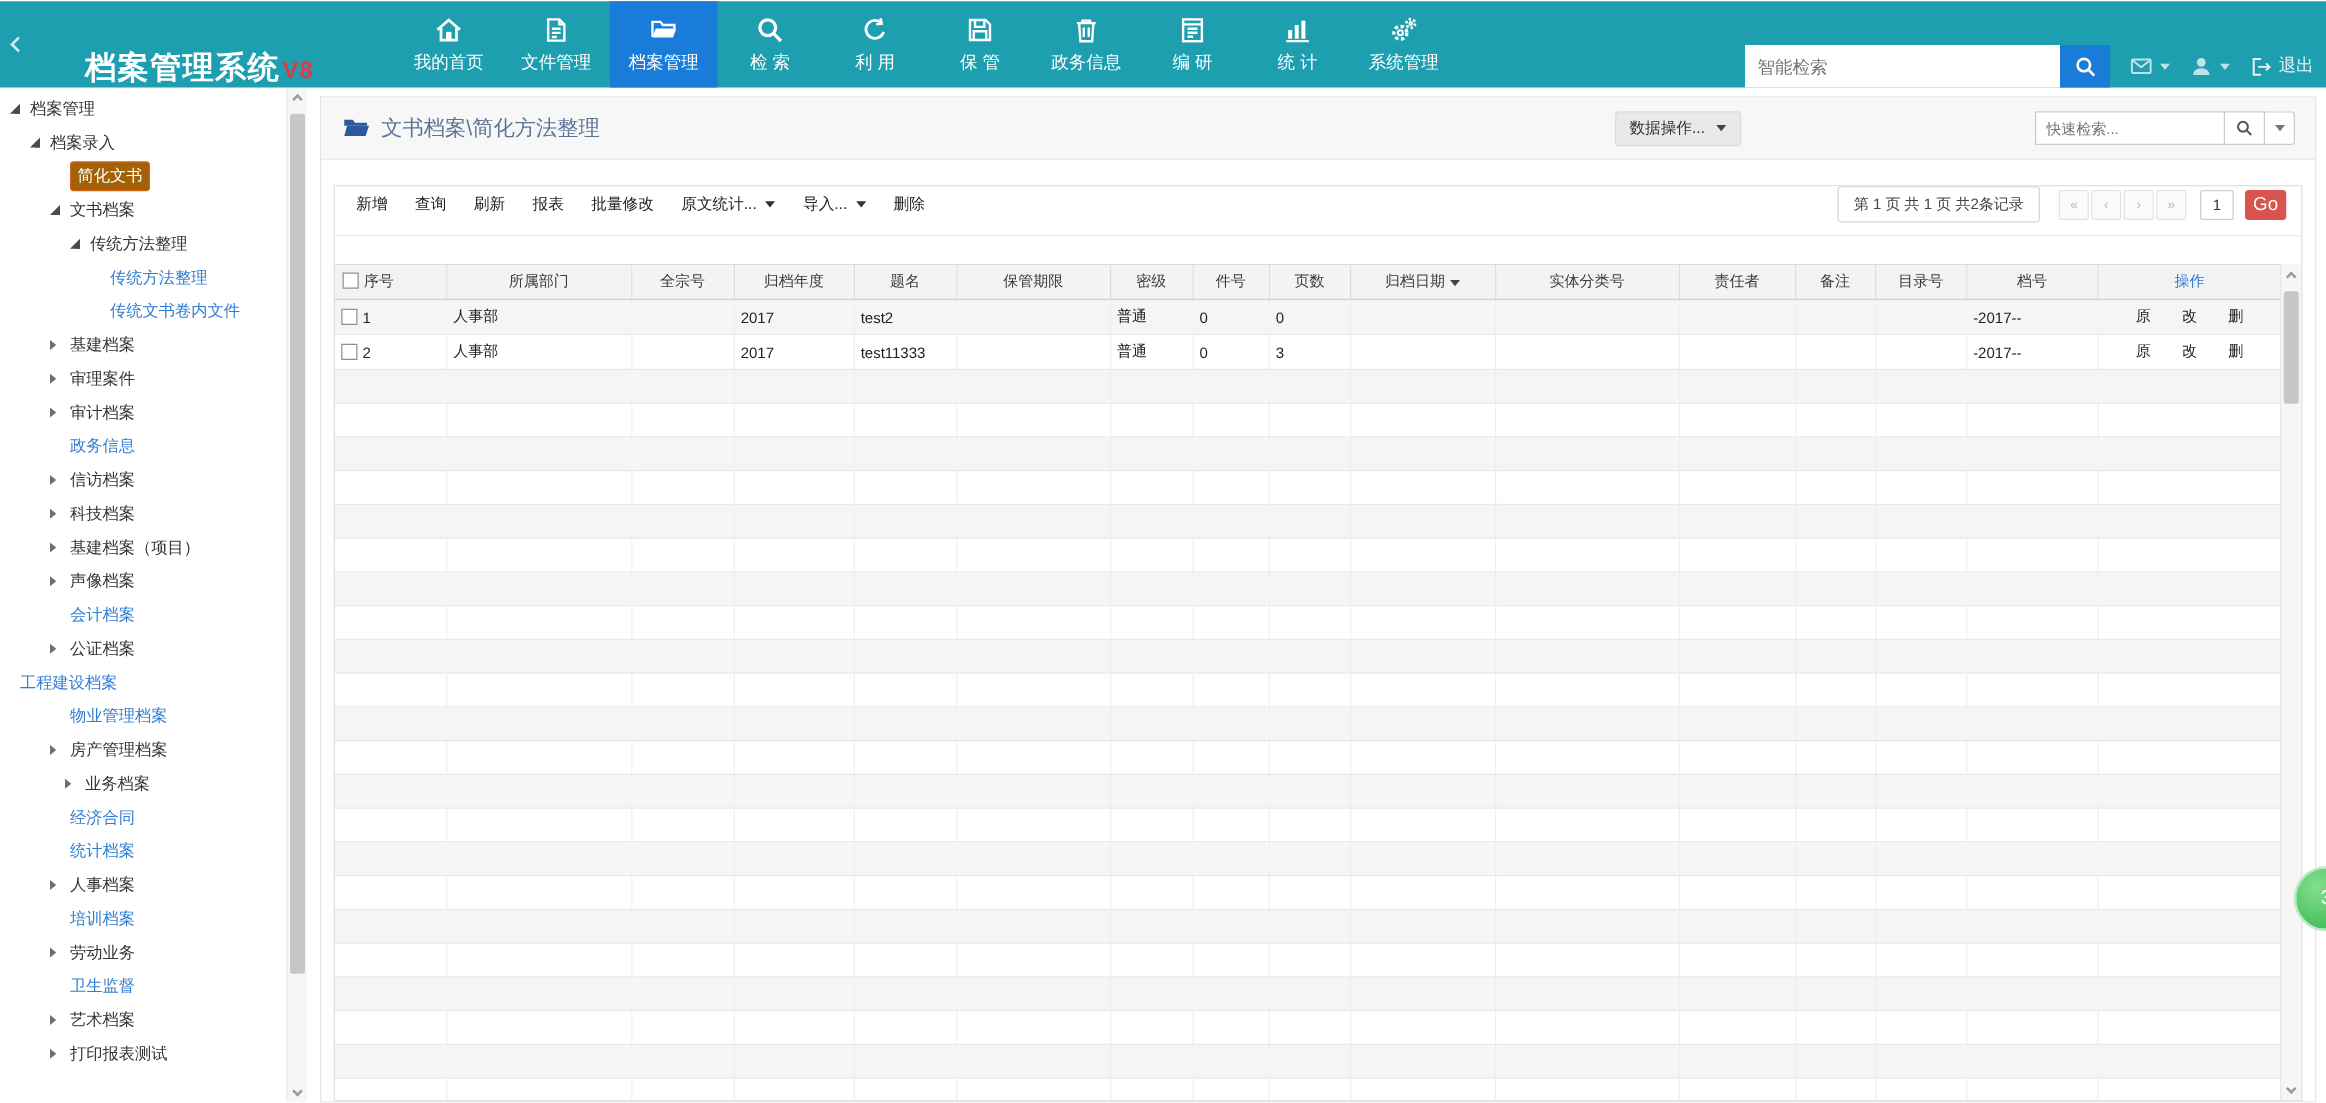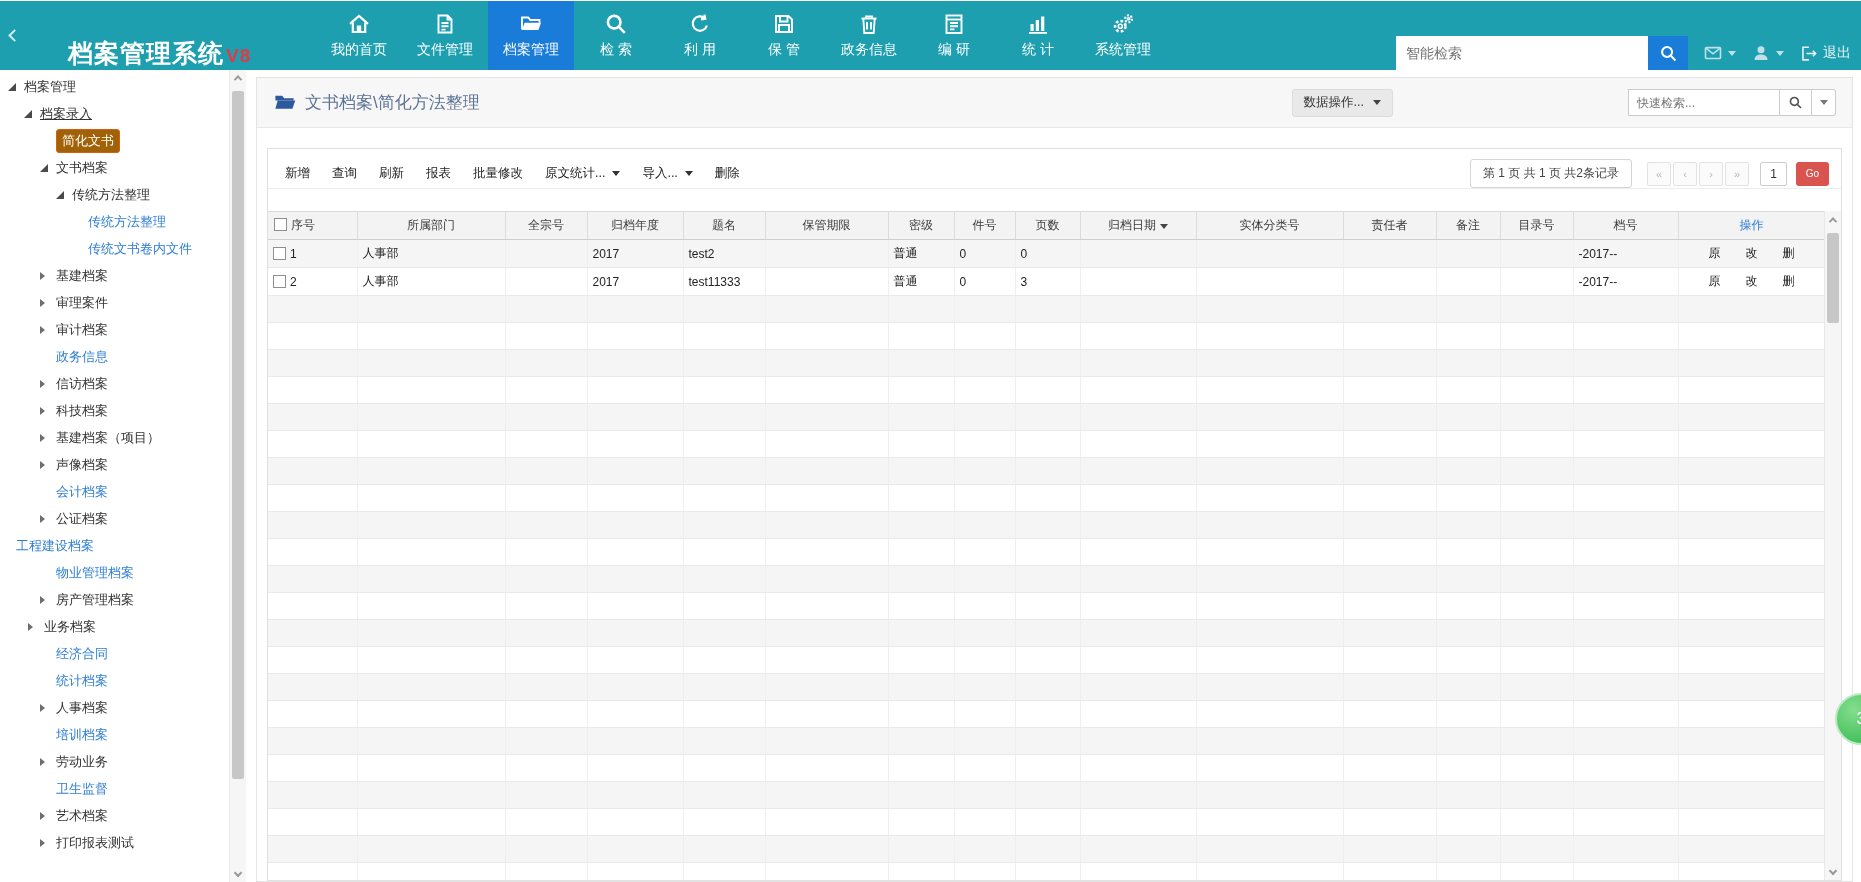--- a/index.html
+++ b/index.html
@@ -63,31 +63,31 @@
     padding:0 11px; font-size:12.5px; color:#333; display:flex; align-items:center; gap:9px; cursor:pointer; }
   .data-ops .caret-down { color:#444; }
   .quick-search { margin-left:235px; display:flex; height:27px; }
   .quick-search input { width:152px; border:1px solid #ccc; padding:0 8px; font-size:12px; color:#666; outline:none; }
   .qs-btn { width:32px; border:1px solid #ccc; border-left:none; background:#fff; display:flex;
     align-items:center; justify-content:center; cursor:pointer; color:#555; }
   .qs-btn .ico { width:15px; height:15px; }
   .qs-caret { width:24px; border-radius:0 3px 3px 0; color:#777; }
 
   .content-box { flex:1; margin:20px 10px 0; border:1px solid #e0e0e0; display:flex; flex-direction:column; overflow:hidden; }
-  .toolbar { flex:none; height:40px; display:flex; align-items:flex-end; padding:0 6px; border-bottom:1px solid #ececec; }
+  .toolbar { flex:none; height:40px; display:flex; align-items:flex-start; padding:0 6px; border-bottom:1px solid #ececec; }
   .tb-btn { padding:6px 11px; font-size:12.5px; color:#222; display:flex; align-items:center; gap:7px;
     cursor:pointer; border-radius:3px; white-space:nowrap; }
   .tb-btn .caret-down { color:#333; }
   .pager { margin-left:auto; display:flex; align-items:center; gap:5px; padding-right:6px; }
   .pager-info { border:1px solid #d5d5d5; border-radius:3px; padding:5px 12px; font-size:12px; color:#444; background:#fff; white-space:nowrap; }
   .pg-btn { width:24px; height:24px; border:1px solid #e2e2e2; background:#fbfbfb; color:#b8b8b8;
     font-size:11px; display:flex; align-items:center; justify-content:center; border-radius:2px; cursor:pointer; margin-left:2px; }
   .pg-btn:first-of-type { margin-left:10px; }
   .pg-input { width:27px; height:24px; border:1px solid #ccc; border-radius:2px; text-align:center; font-size:12px; color:#333; margin-left:6px; }
-  .pg-go { width:33px; height:24px; border:none; border-radius:3px; background:#d9534f; color:#fff; font-size:10px; cursor:pointer; margin-left:4px; }
+  .pg-go { width:33px; height:24px; border:none; border-radius:3px; background:#d9534f; color:#fff; font-size:15px; cursor:pointer; margin-left:4px; }
 
   .grid-area { flex:1; position:relative; margin-top:22px; overflow:hidden; }
   table.grid { border-collapse:collapse; table-layout:fixed; width:1557px; }
   .grid th { height:28px; background:#f3f3f3; border-top:1px solid #d9d9d9; border-bottom:1px solid #cfcfcf;
     border-right:1px solid #dcdcdc; font-size:12px; font-weight:normal; color:#3b3b3b; text-align:center;
     padding:0 2px; white-space:nowrap; overflow:hidden; cursor:pointer; }
   .grid th.first { text-align:left; padding-left:6px; }
   .grid th.op { color:#2a7ad2; }
   .grid td { height:27px; border-bottom:1px solid #e9e9e9; border-right:1px solid #efefef;
     font-size:12px; color:#222; padding:0 5px; white-space:nowrap; overflow:hidden; text-align:left; }
@@ -264,21 +264,21 @@
 </header>
 
 <aside class="sidebar">
   <div class="tree" id="tree">
       <div class="tree-row" style="padding-left: 8px;">
         <span class="tw-box">
           <i class="tw-open"></i>
         </span>
         <span class="tree-label">档案管理</span>
       </div>
-      <div class="tree-row" style="padding-left: 24px; text-decoration: underline;">
+      <div class="tree-row" style="padding-left: 24px;">
         <span class="tw-box">
           <i class="tw-open"></i>
         </span>
         <span class="tree-label">档案录入</span>
       </div>
       <div class="tree-row" style="padding-left: 40px;">
         <span class="tw-box"></span>
         <span class="tree-label selected">简化文书</span>
       </div>
       <div class="tree-row" style="padding-left: 40px;">
@@ -364,21 +364,21 @@
       <div class="tree-row" style="padding-left: 40px;">
         <span class="tw-box"></span>
         <span class="tree-label link">物业管理档案</span>
       </div>
       <div class="tree-row" style="padding-left: 40px;">
         <span class="tw-box">
           <i class="tw-closed"></i>
         </span>
         <span class="tree-label">房产管理档案</span>
       </div>
-      <div class="tree-row" style="padding-left: 28px; text-align: right;">
+      <div class="tree-row" style="padding-left: 52px; text-align: right;">
         <span class="tw-box">
           <i class="tw-closed"></i>
         </span>
         <span class="tree-label">业务档案</span>
       </div>
       <div class="tree-row" style="padding-left: 40px;">
         <span class="tw-box"></span>
         <span class="tree-label link">经济合同</span>
       </div>
       <div class="tree-row" style="padding-left: 40px;">

